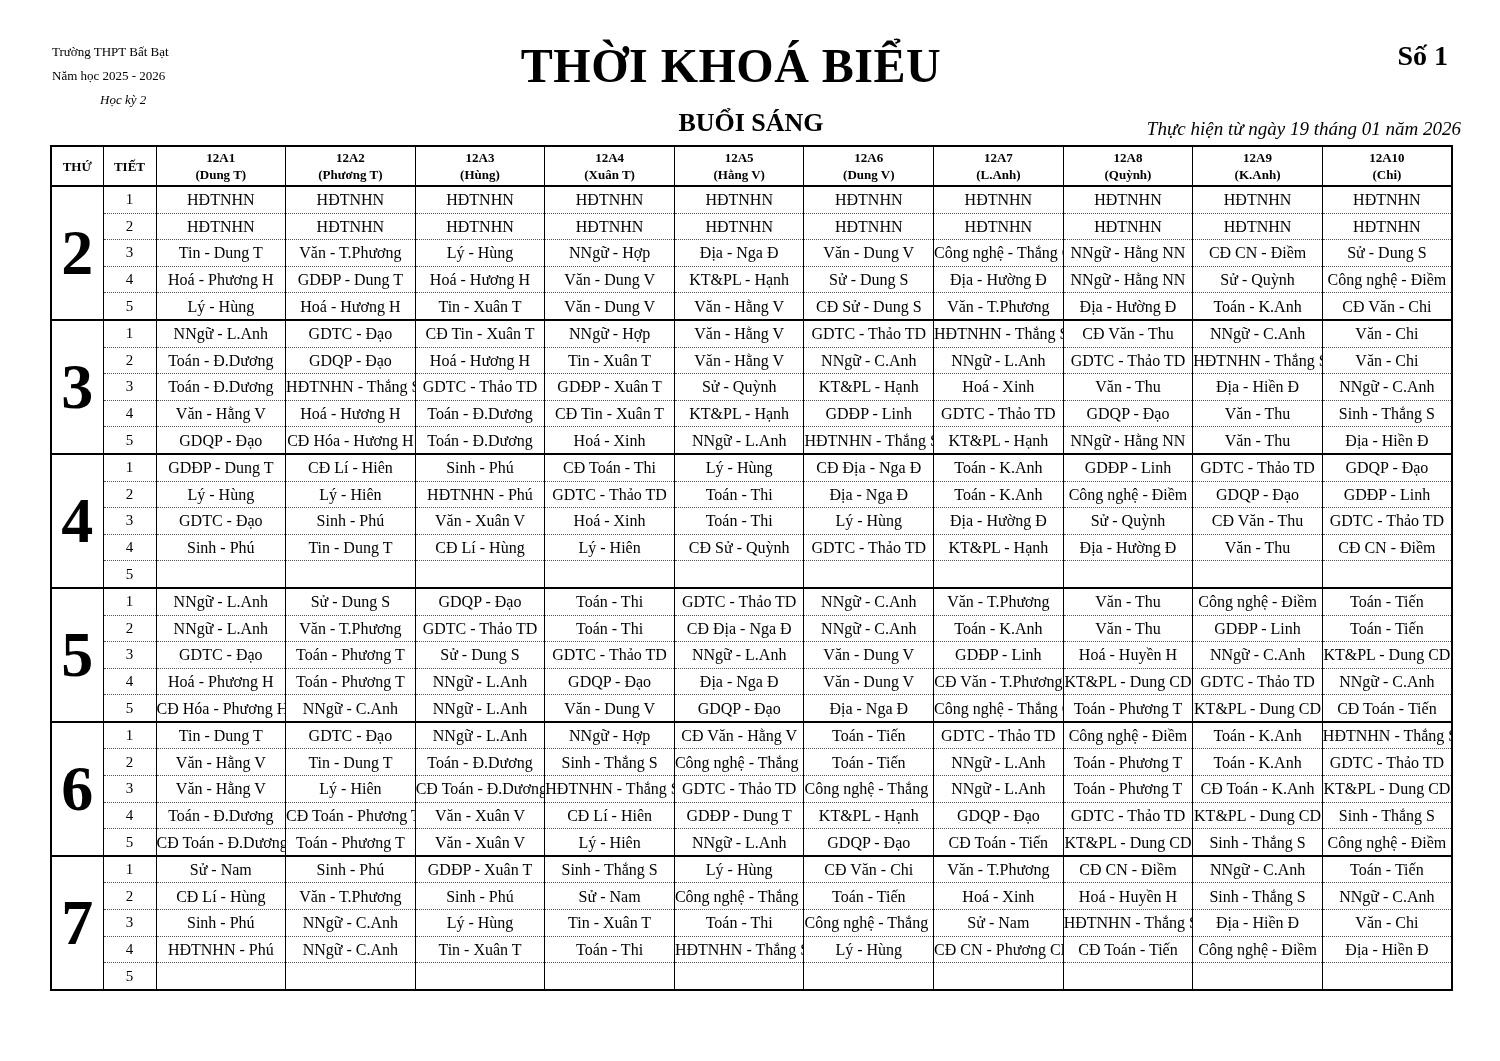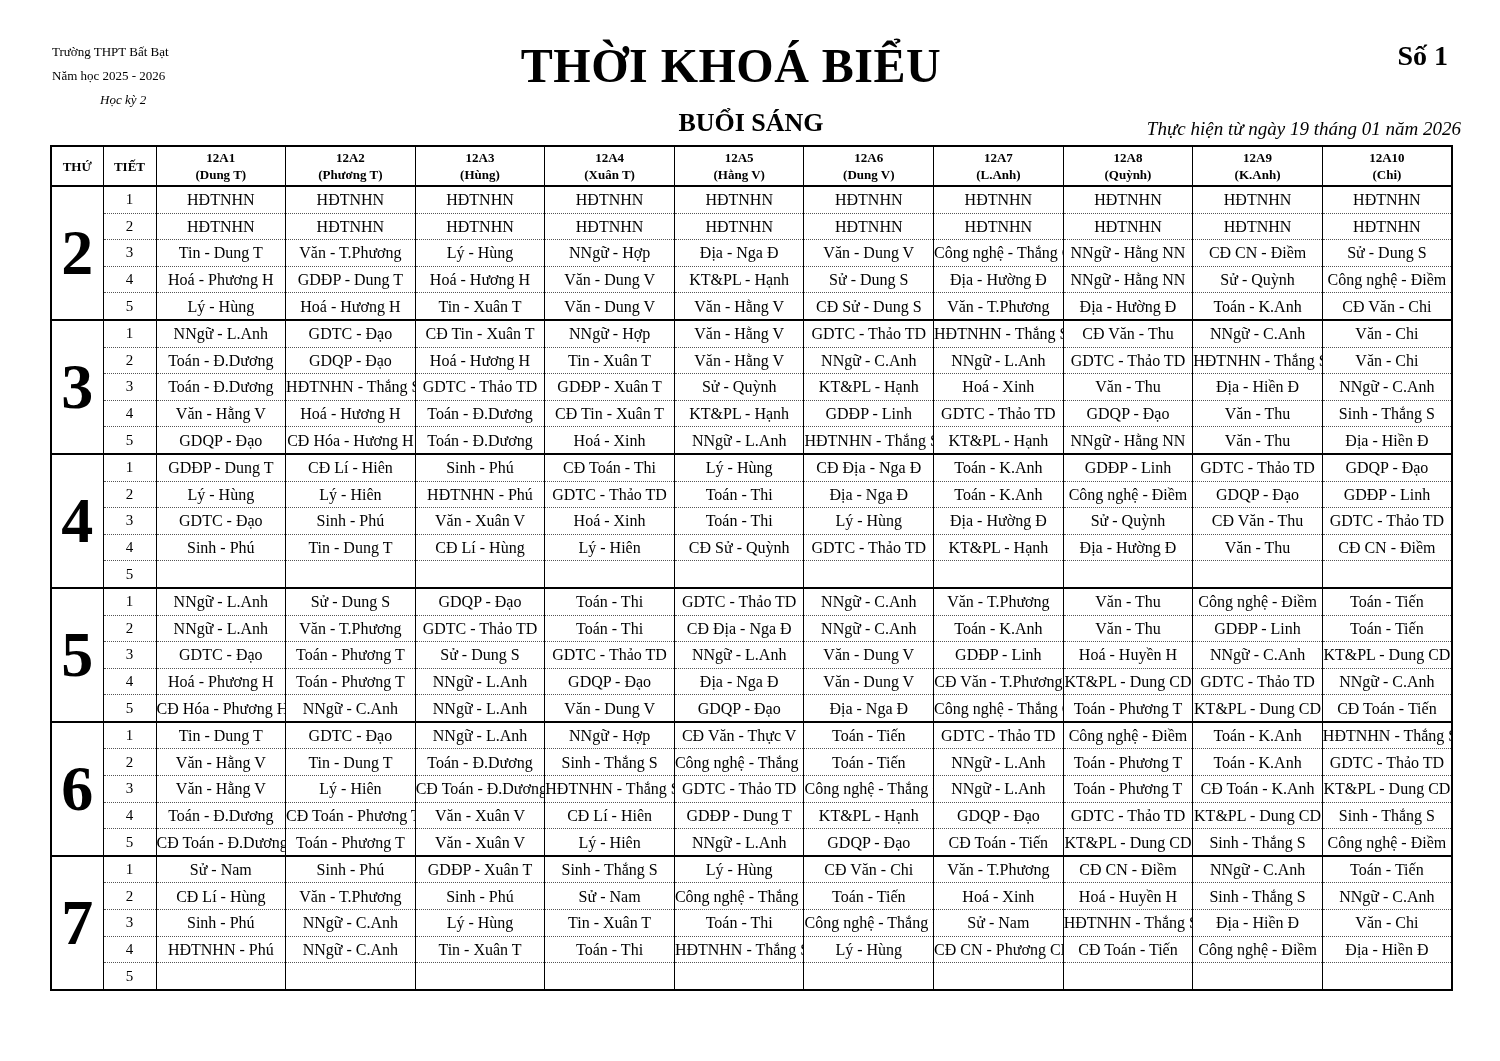--- a/index.html
+++ b/index.html
@@ -361,21 +361,21 @@
         <td>KT&amp;PL - Dung CD</td>
         <td>CĐ Toán - Tiến</td>
       </tr>
       <tr>
         <td class="day" rowspan="5">6</td>
         <td class="period">1</td>
         <td>Tin - Dung T</td>
         <td>GDTC - Đạo</td>
         <td>NNgữ - L.Anh</td>
         <td>NNgữ - Hợp</td>
-        <td>CĐ Văn - Thực V</td>
+        <td>CĐ Văn - Hằng V</td>
         <td>Toán - Tiến</td>
         <td>GDTC - Thảo TD</td>
         <td>Công nghệ - Điềm</td>
         <td>Toán - K.Anh</td>
         <td>HĐTNHN - Thắng S</td>
       </tr>
       <tr>
         <td class="period">2</td>
         <td>Văn - Hằng V</td>
         <td>Tin - Dung T</td>

